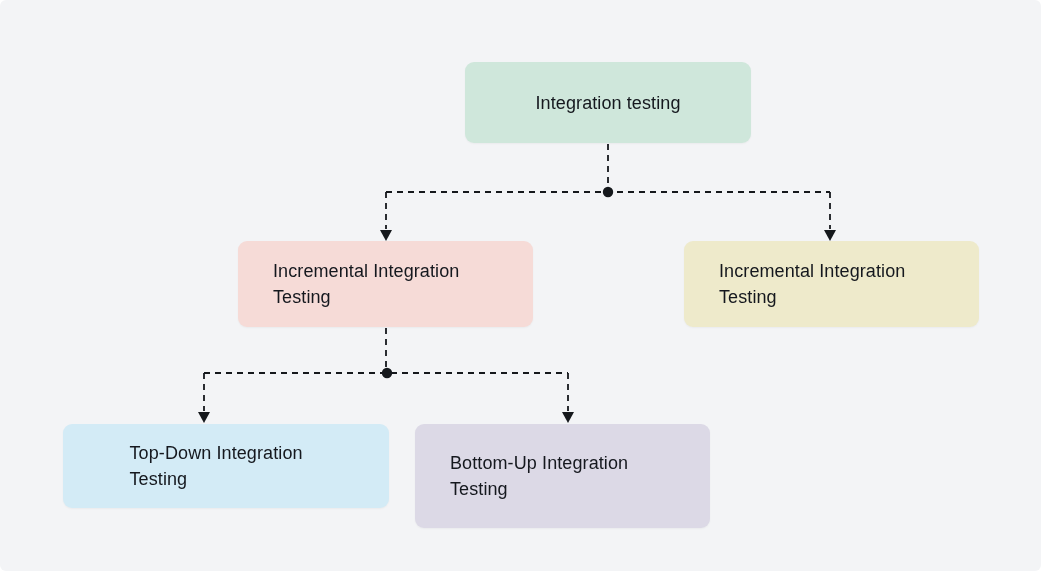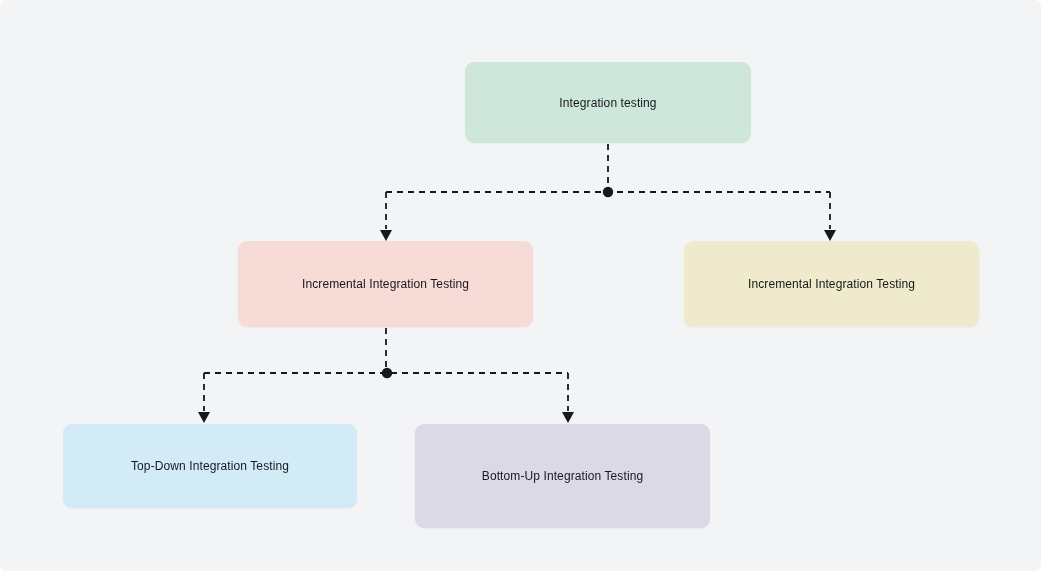--- a/index.html
+++ b/index.html
@@ -37,30 +37,30 @@
     position: absolute;
     display: flex;
     align-items: center;
     justify-content: center;
     border-radius: 9px;
     box-shadow: 0 1px 2px rgba(0,0,0,0.04);
   }
   .node-label {
     display: block;
     max-width: 225px;
-    font-size: 12px;
+    font-size: 18px;
     font-weight: 500;
     line-height: 26px;
     color: #15181e;
     letter-spacing: 0.1px;
   }
   .node-root        { left: 465px; top: 62px;  width: 286px; height: 81px; }
   .node-inc-left    { left: 238px; top: 241px; width: 295px; height: 86px; }
   .node-inc-right   { left: 684px; top: 241px; width: 295px; height: 86px; }
-  .node-top-down    { left: 63px;  top: 424px; width: 294px; height: 84px; }
+  .node-top-down    { left: 63px;  top: 424px; width: 294px; height: 84px; padding-left: 32px; }
   .node-bottom-up   { left: 415px; top: 424px; width: 295px; height: 104px; }
 </style>
 </head>
 <body>
 
 <div class="canvas" style="background-color: rgb(243, 244, 246);">
 
   <svg class="connectors" viewBox="0 0 1041 571" style="color: rgb(21, 24, 28);">
 
     <path class="dash" d="M608 144 V189"></path>

